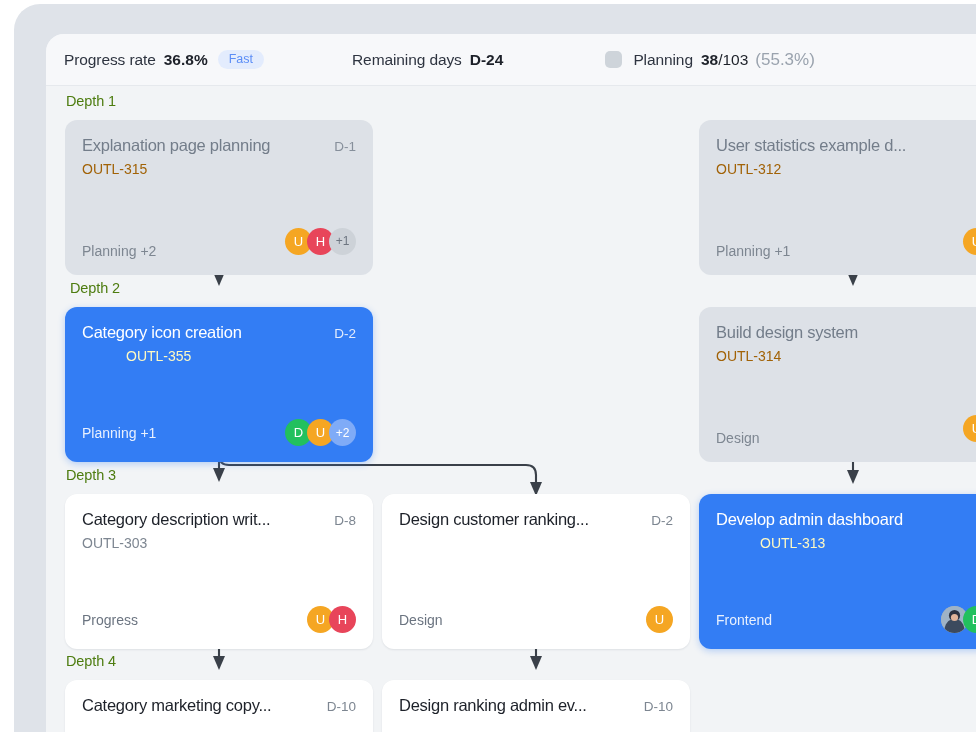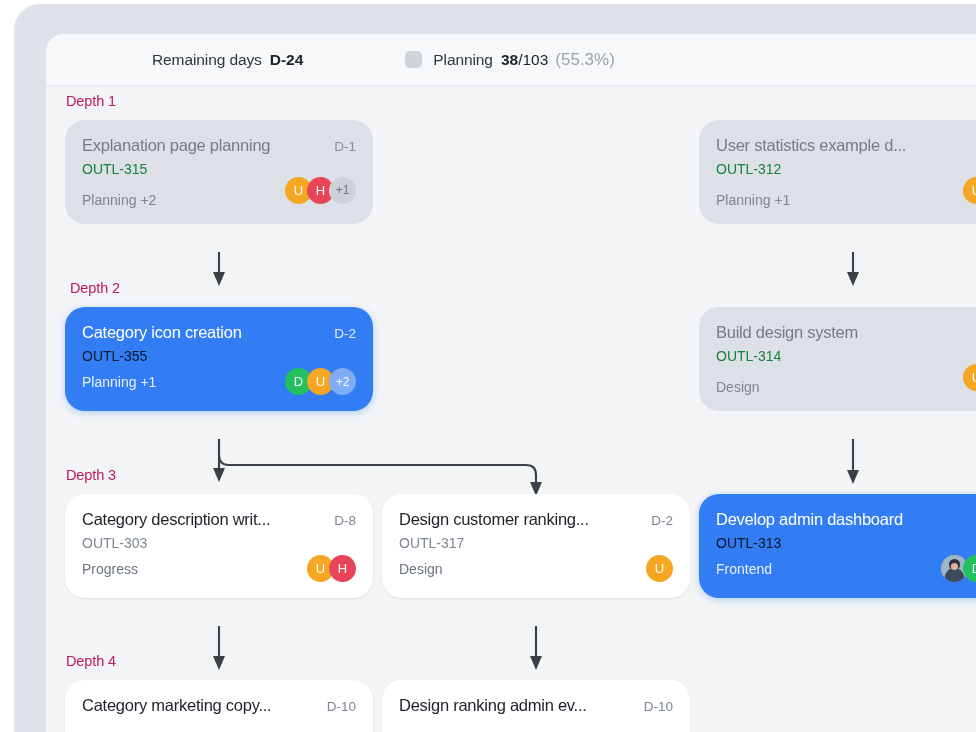--- a/index.html
+++ b/index.html
@@ -94,30 +94,30 @@
   #graph-canvas {
     position: relative;
     width: 960px;
     height: 688px;
     background: #f2f4f6;
   }
 
   .depth-label {
     position: absolute;
     font-size: 14.5px;
-    color: #be185d;
+    color: #4d7c0f;
     letter-spacing: -0.1px;
   }
 
   
   .card {
     position: absolute;
     width: 308px;
-    height: 104px;
-    border-radius: 20px;
+    height: 155px;
+    border-radius: 12px;
     padding: 16px 17px 0;
   }
   .card.muted   { background: #dde1e7; }
   .card.active  { background: #ffffff; box-shadow: 0 1px 2px rgba(20,30,50,.09); }
   .card.sel     { background: #337df4; box-shadow: 0 2px 7px rgba(51,125,244,.32); }
 
   .card-top {
     display: flex;
     align-items: baseline;
     justify-content: space-between;
@@ -143,31 +143,31 @@
     right: 17px;
     bottom: 16px;
     display: flex;
     align-items: center;
     justify-content: space-between;
   }
   .card-tag { font-size: 14px; }
 
   .muted .card-title { color: #737d8a; }
   .muted .card-due   { color: #868f9b; }
-  .muted .card-code  { color: #15803d; }
+  .muted .card-code  { color: #a16207; }
   .muted .card-tag   { color: #7d8691; margin-top: 20px; }
 
   .active .card-title { color: #1d2129; }
   .active .card-due   { color: #7d8691; }
   .active .card-code  { color: #7d8691; }
   .active .card-tag   { color: #6b7480; }
 
   .sel .card-title { color: #ffffff; }
   .sel .card-due   { color: #e3ecfd; }
-  .sel .card-code  { color: #0f172a; }
+  .sel .card-code  { color: #fef9c3; margin-left: 44px; }
   .sel .card-tag   { color: #e8f0fe; }
 
   
   .avatars { display: flex; align-items: center; }
   .av {
     width: 27px;
     height: 27px;
     border-radius: 50%;
     display: flex;
     align-items: center;
@@ -194,20 +194,25 @@
   .conn polygon { fill: #3a4049; }
 </style>
 </head>
 <body>
 
 <div id="app-frame">
   <div id="inner-panel">
 
     <div id="summary-bar">
 
+      <div class="stat-group">
+        <span class="stat-label">Progress rate</span>
+        <span class="stat-value">36.8%</span>
+        <span id="speed-chip">Fast</span>
+      </div>
 
       <div id="gap-a"></div>
 
       <div class="stat-group">
         <span class="stat-label">Remaining days</span>
         <span class="stat-value">D-24</span>
       </div>
 
       <div id="gap-b"></div>
 
@@ -323,21 +328,20 @@
             <span class="av" style="background:#e8455a">H</span>
           </span>
         </div>
       </div>
 
       <div class="card active" style="left:336px; top:408px;">
         <div class="card-top">
           <span class="card-title">Design customer ranking...</span>
           <span class="card-due">D-2</span>
         </div>
-        <div class="card-code">OUTL-317</div>
         <div class="card-foot">
           <span class="card-tag">Design</span>
           <span class="avatars">
             <span class="av" style="background:#f5a623">U</span>
           </span>
         </div>
       </div>
 
       <div class="card sel" style="left:653px; top:408px;">
         <div class="card-top">

